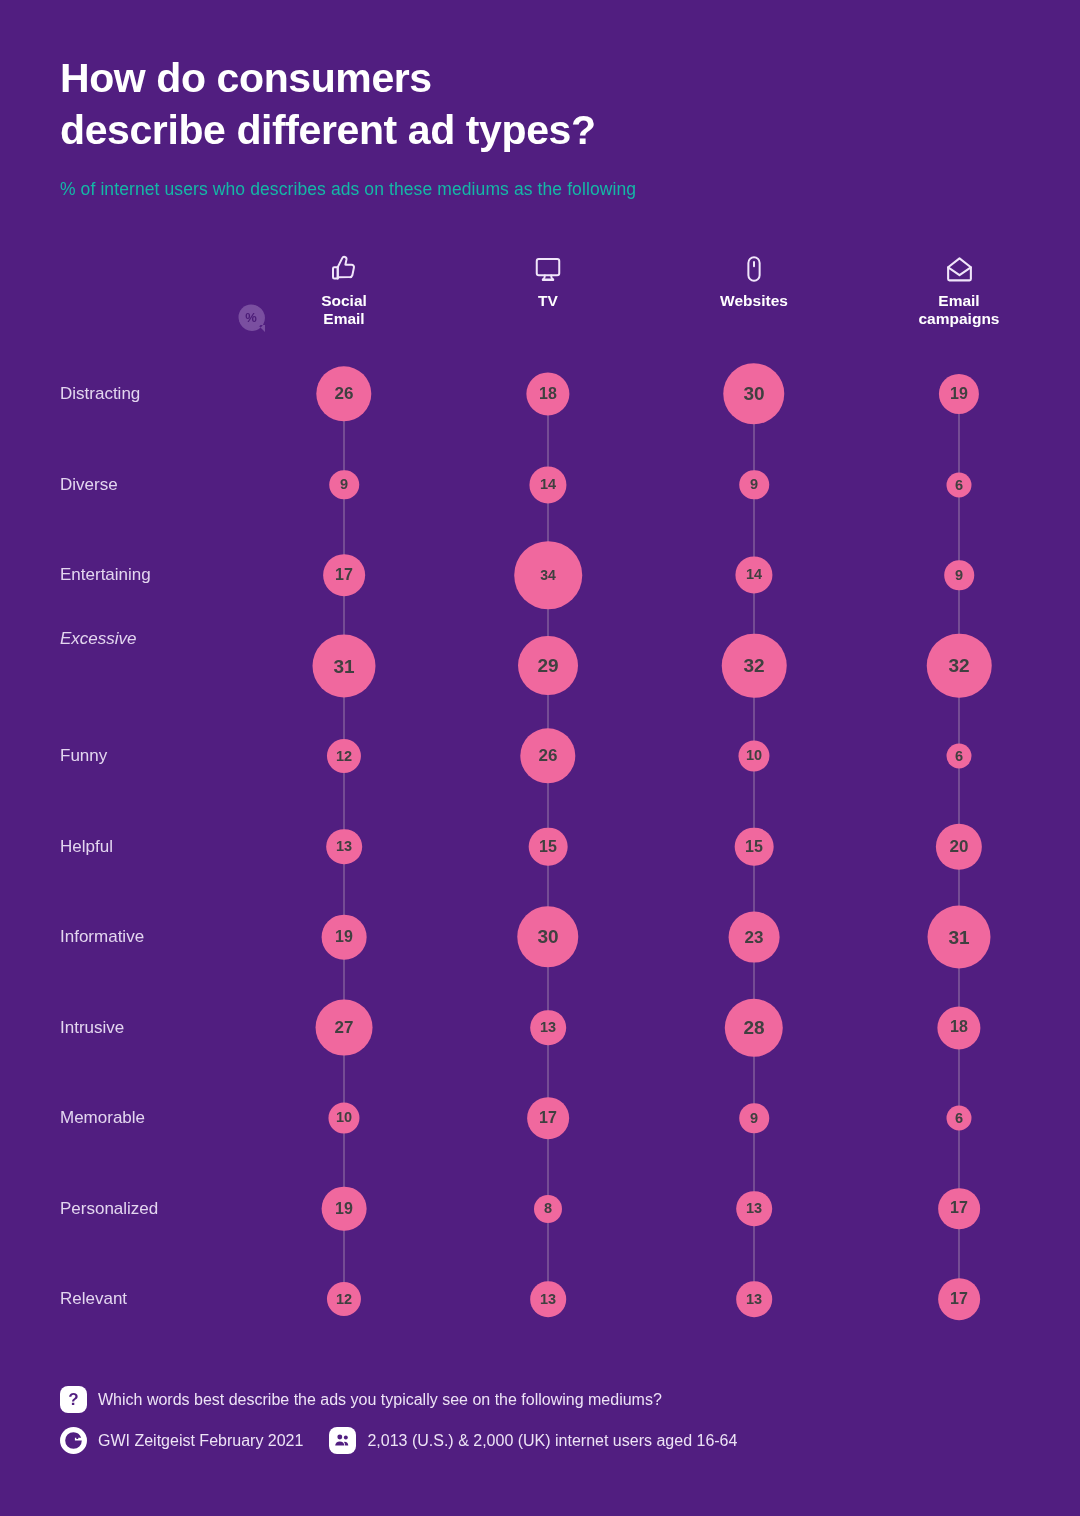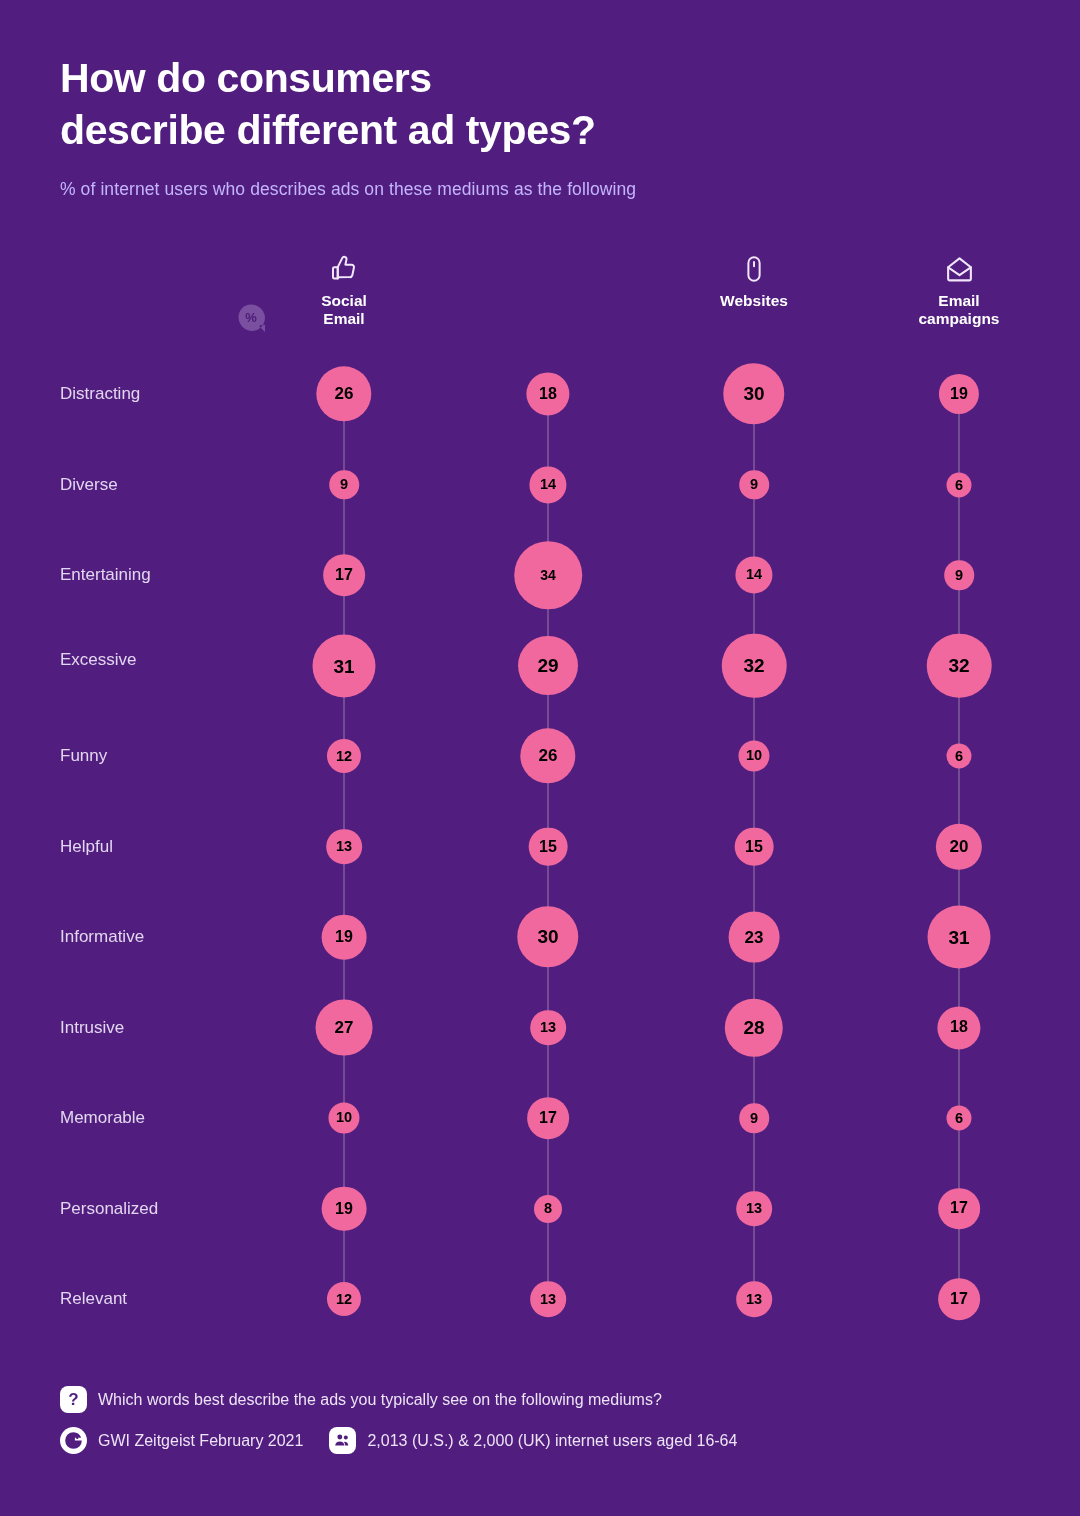--- a/index.html
+++ b/index.html
@@ -18,21 +18,21 @@
   
   .header { position: absolute; left: 60px; top: 52px; width: 960px; }
   .title {
     color: #ffffff;
     font-size: 41px;
     font-weight: bold;
     line-height: 1.28;
     letter-spacing: -0.4px;
   }
   .subtitle {
-    color: #c4b5fd;
+    color: #14b8a6;
     font-size: 17.5px;
     font-weight: normal;
     margin-top: 22px;
     letter-spacing: 0.1px;
   }
 
   
   .col-headers { position: absolute; top: 252px; left: 0; width: 1080px; height: 100px; }
 
   .col-head {
@@ -80,21 +80,21 @@
     color: #E3D6EF;
     font-size: 17px;
     transform: translateY(-50%);
     white-space: nowrap;
   }
 
   .bubble {
     position: absolute;
     border-radius: 50%;
     background: #F0689E;
-    color: #000000;
+    color: #404040;
     display: flex;
     align-items: center;
     justify-content: center;
     font-weight: bold;
     transform: translate(-50%, -50%);
     line-height: 1;
   }
 
   
   .footer { position: absolute; left: 60px; top: 1386px; width: 960px; }
@@ -156,20 +156,32 @@
           <path d="M4.2 10.5h2.8v9H4.2a1 1 0 0 1-1-1v-7a1 1 0 0 1 1-1z"></path>
           <path d="M7 10.5l3.6-7.2a1.8 1.8 0 0 1 3.4 1l-.9 4.2h5a1.9 1.9 0 0 1 1.85 2.3l-1.25 6.1a2.2 2.2 0 0 1-2.15 1.6H7"></path>
         </svg>
       </div>
       <div class="col-label">
         <div>Social</div>
         <div>Email</div>
       </div>
     </div>
 
+    <div class="col-head" style="left:468px;">
+      <div class="col-icon">
+        <svg width="30" height="30" viewBox="0 0 24 24" fill="none" stroke="#F1E6FA" stroke-width="1.6" stroke-linecap="round" stroke-linejoin="round">
+          <rect x="3" y="4" width="18" height="13" rx="1.6"></rect>
+          <path d="M8 20.5h8" stroke-width="2"></path>
+          <path d="M9.5 17.2c0 1.4-.6 2.6-1.5 3.3M14.5 17.2c0 1.4.6 2.6 1.5 3.3"></path>
+        </svg>
+      </div>
+      <div class="col-label">
+        <div>TV</div>
+      </div>
+    </div>
 
     <div class="col-head" style="left:674px;">
       <div class="col-icon">
         <svg width="30" height="30" viewBox="0 0 24 24" fill="none" stroke="#F1E6FA" stroke-width="1.6" stroke-linecap="round" stroke-linejoin="round">
           <rect x="7.5" y="2.6" width="9" height="18.8" rx="4.5"></rect>
           <path d="M12 6.4v3.4"></path>
         </svg>
       </div>
       <div class="col-label">
         <div>Websites</div>
@@ -204,21 +216,21 @@
       <div class="row-label" style="top: 484.5px;">Diverse</div>
       <div class="bubble" style="left: 344px; top: 484.5px; width: 29.56px; height: 29.56px; font-size: 14.5px; background: rgb(240, 104, 158);">9</div>
       <div class="bubble" style="left: 548px; top: 484.5px; width: 37.16px; height: 37.16px; font-size: 14.5px; background: rgb(240, 104, 158);">14</div>
       <div class="bubble" style="left: 754px; top: 484.5px; width: 29.56px; height: 29.56px; font-size: 14.5px; background: rgb(240, 104, 158);">9</div>
       <div class="bubble" style="left: 959px; top: 484.5px; width: 25px; height: 25px; font-size: 14.5px; background: rgb(240, 104, 158);">6</div>
       <div class="row-label" style="top: 575px;">Entertaining</div>
       <div class="bubble" style="left: 344px; top: 575px; width: 41.72px; height: 41.72px; font-size: 16px; background: rgb(240, 104, 158);">17</div>
       <div class="bubble" style="left: 548px; top: 575px; width: 67.56px; height: 67.56px; font-size: 14px; background: rgb(240, 104, 158);">34</div>
       <div class="bubble" style="left: 754px; top: 575px; width: 37.16px; height: 37.16px; font-size: 14.5px; background: rgb(240, 104, 158);">14</div>
       <div class="bubble" style="left: 959px; top: 575px; width: 29.56px; height: 29.56px; font-size: 14.5px; background: rgb(240, 104, 158);">9</div>
-      <div class="row-label" style="top: 660px;">Excessive</div>
+      <div class="row-label" style="top: 639px; font-style: italic;">Excessive</div>
       <div class="bubble" style="left: 344px; top: 665.5px; width: 63px; height: 63px; font-size: 19px; background: rgb(240, 104, 158);">31</div>
       <div class="bubble" style="left: 548px; top: 665.5px; width: 59.96px; height: 59.96px; font-size: 19px; background: rgb(240, 104, 158);">29</div>
       <div class="bubble" style="left: 754px; top: 665.5px; width: 64.52px; height: 64.52px; font-size: 19px; background: rgb(240, 104, 158);">32</div>
       <div class="bubble" style="left: 959px; top: 665.5px; width: 64.52px; height: 64.52px; font-size: 19px; background: rgb(240, 104, 158);">32</div>
       <div class="row-label" style="top: 756px;">Funny</div>
       <div class="bubble" style="left: 344px; top: 756px; width: 34.12px; height: 34.12px; font-size: 14.5px; background: rgb(240, 104, 158);">12</div>
       <div class="bubble" style="left: 548px; top: 756px; width: 55.4px; height: 55.4px; font-size: 17px; background: rgb(240, 104, 158);">26</div>
       <div class="bubble" style="left: 754px; top: 756px; width: 31.08px; height: 31.08px; font-size: 14.5px; background: rgb(240, 104, 158);">10</div>
       <div class="bubble" style="left: 959px; top: 756px; width: 25px; height: 25px; font-size: 14.5px; background: rgb(240, 104, 158);">6</div>
       <div class="row-label" style="top: 846.5px;">Helpful</div>

